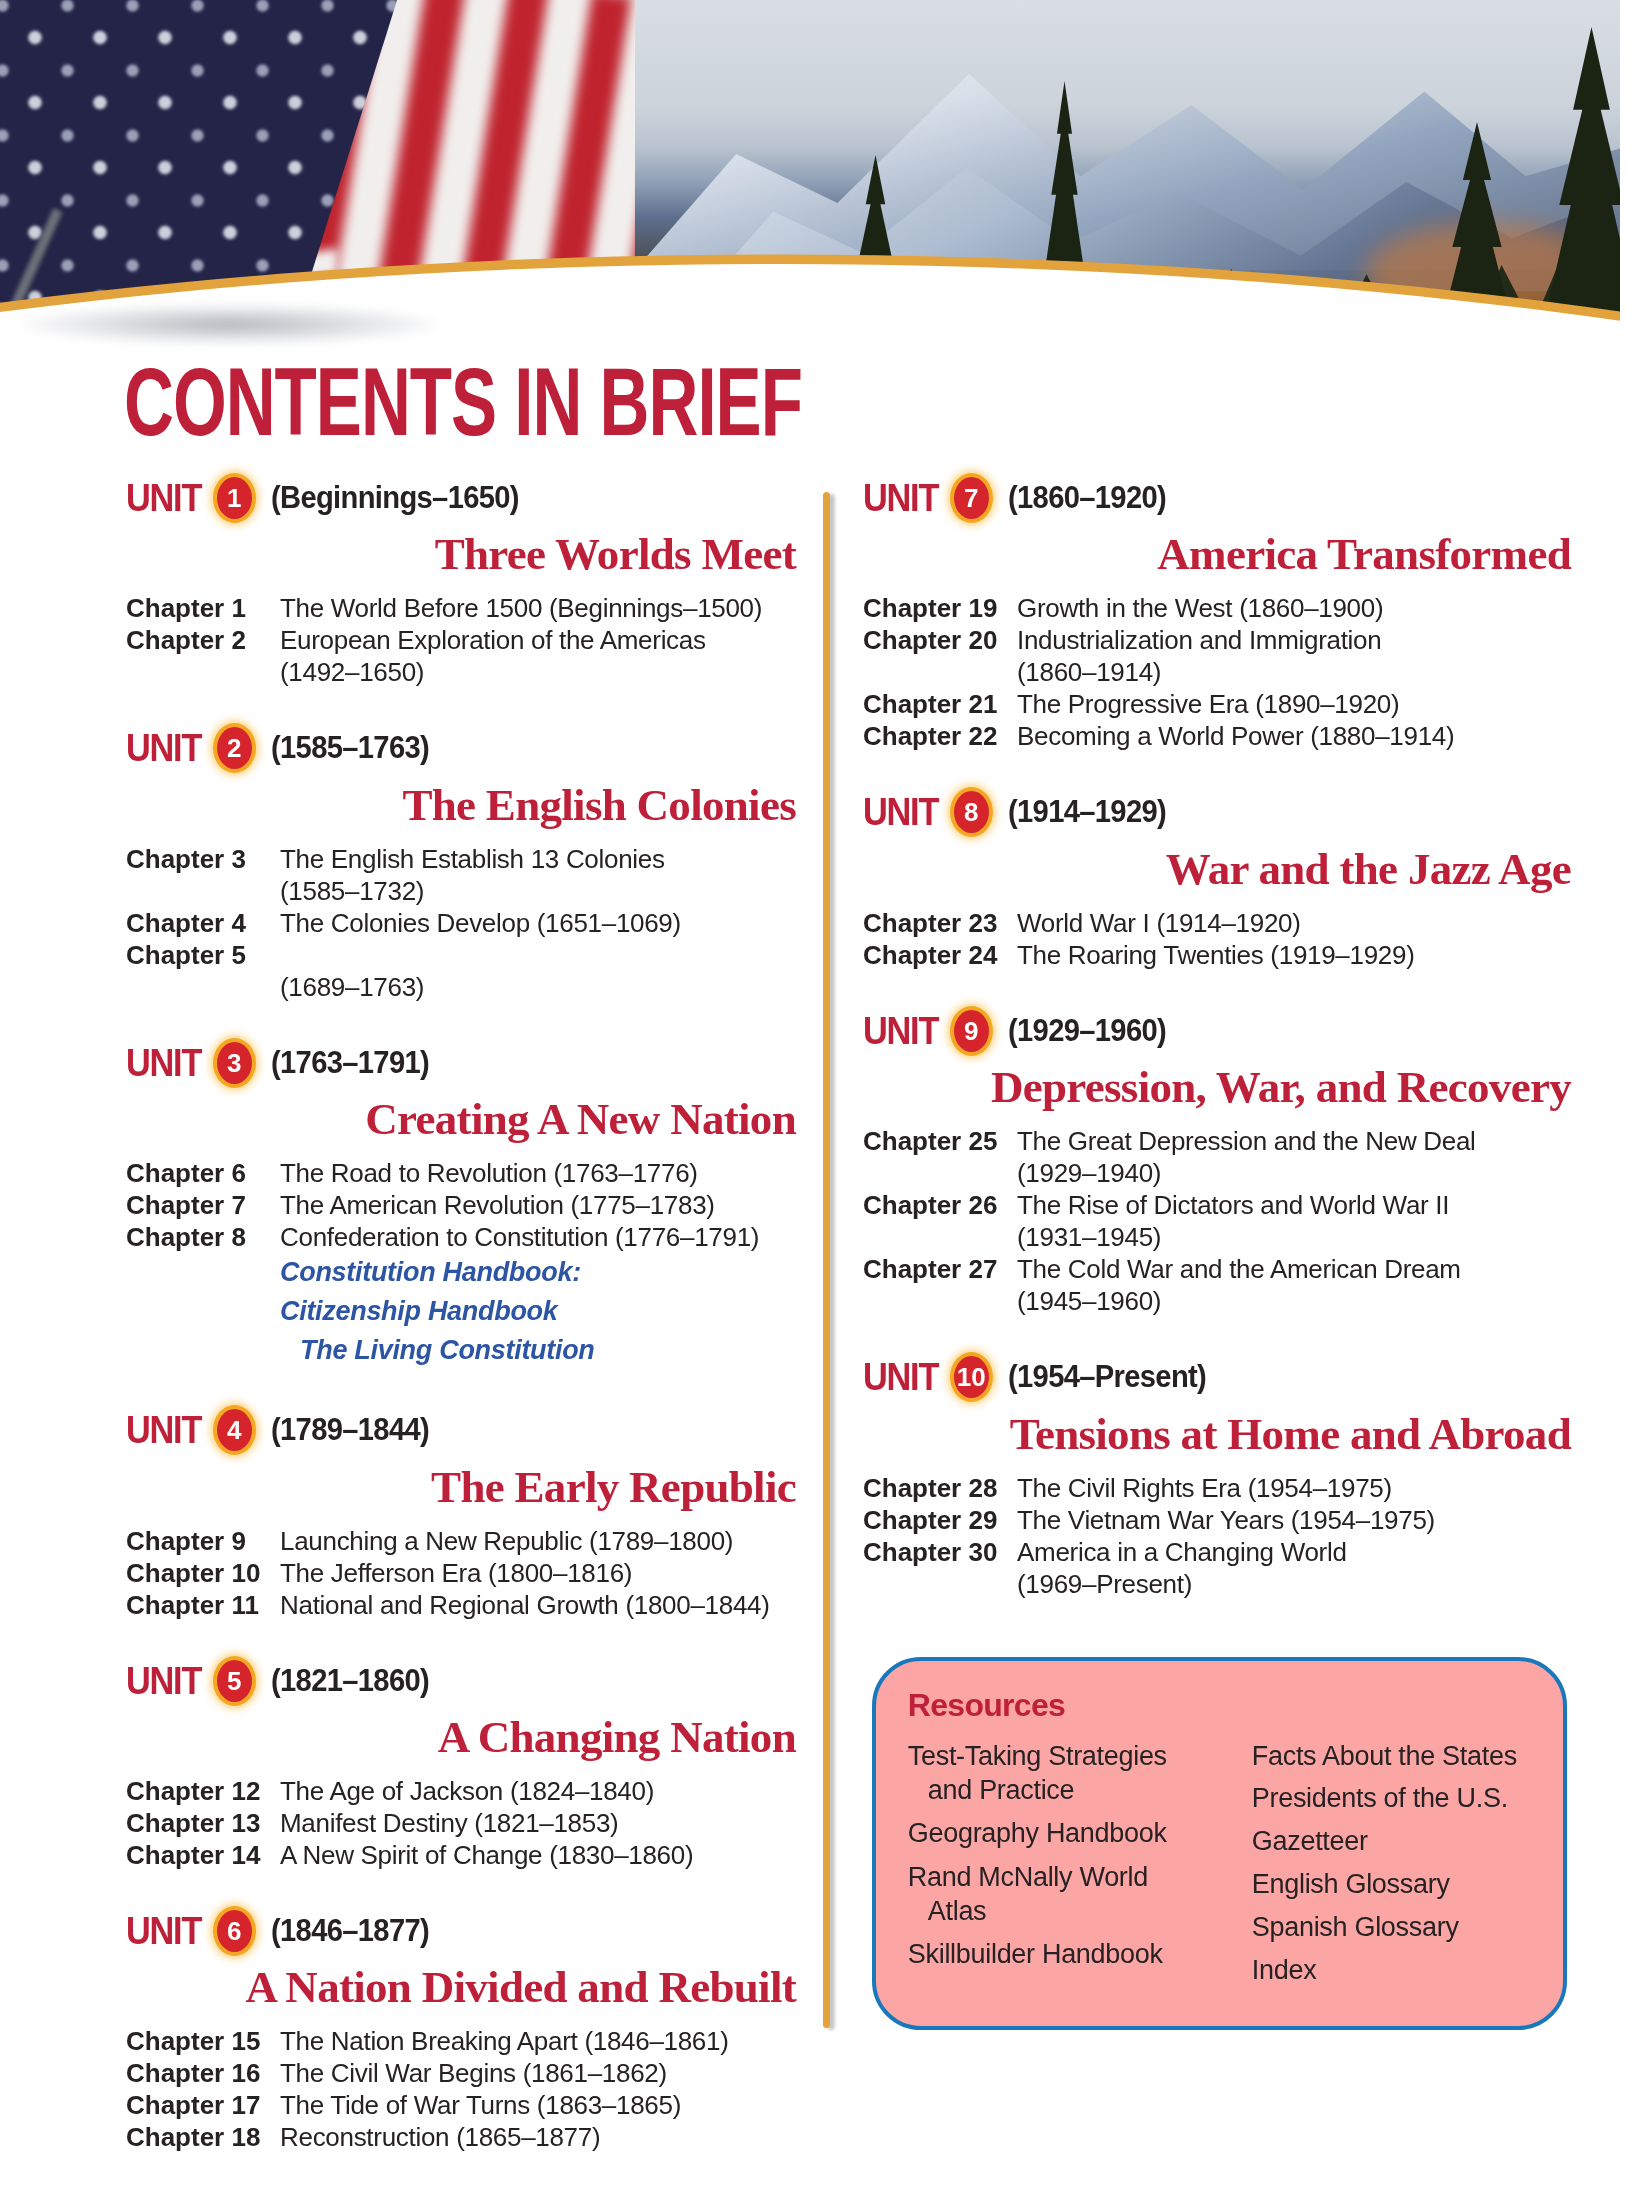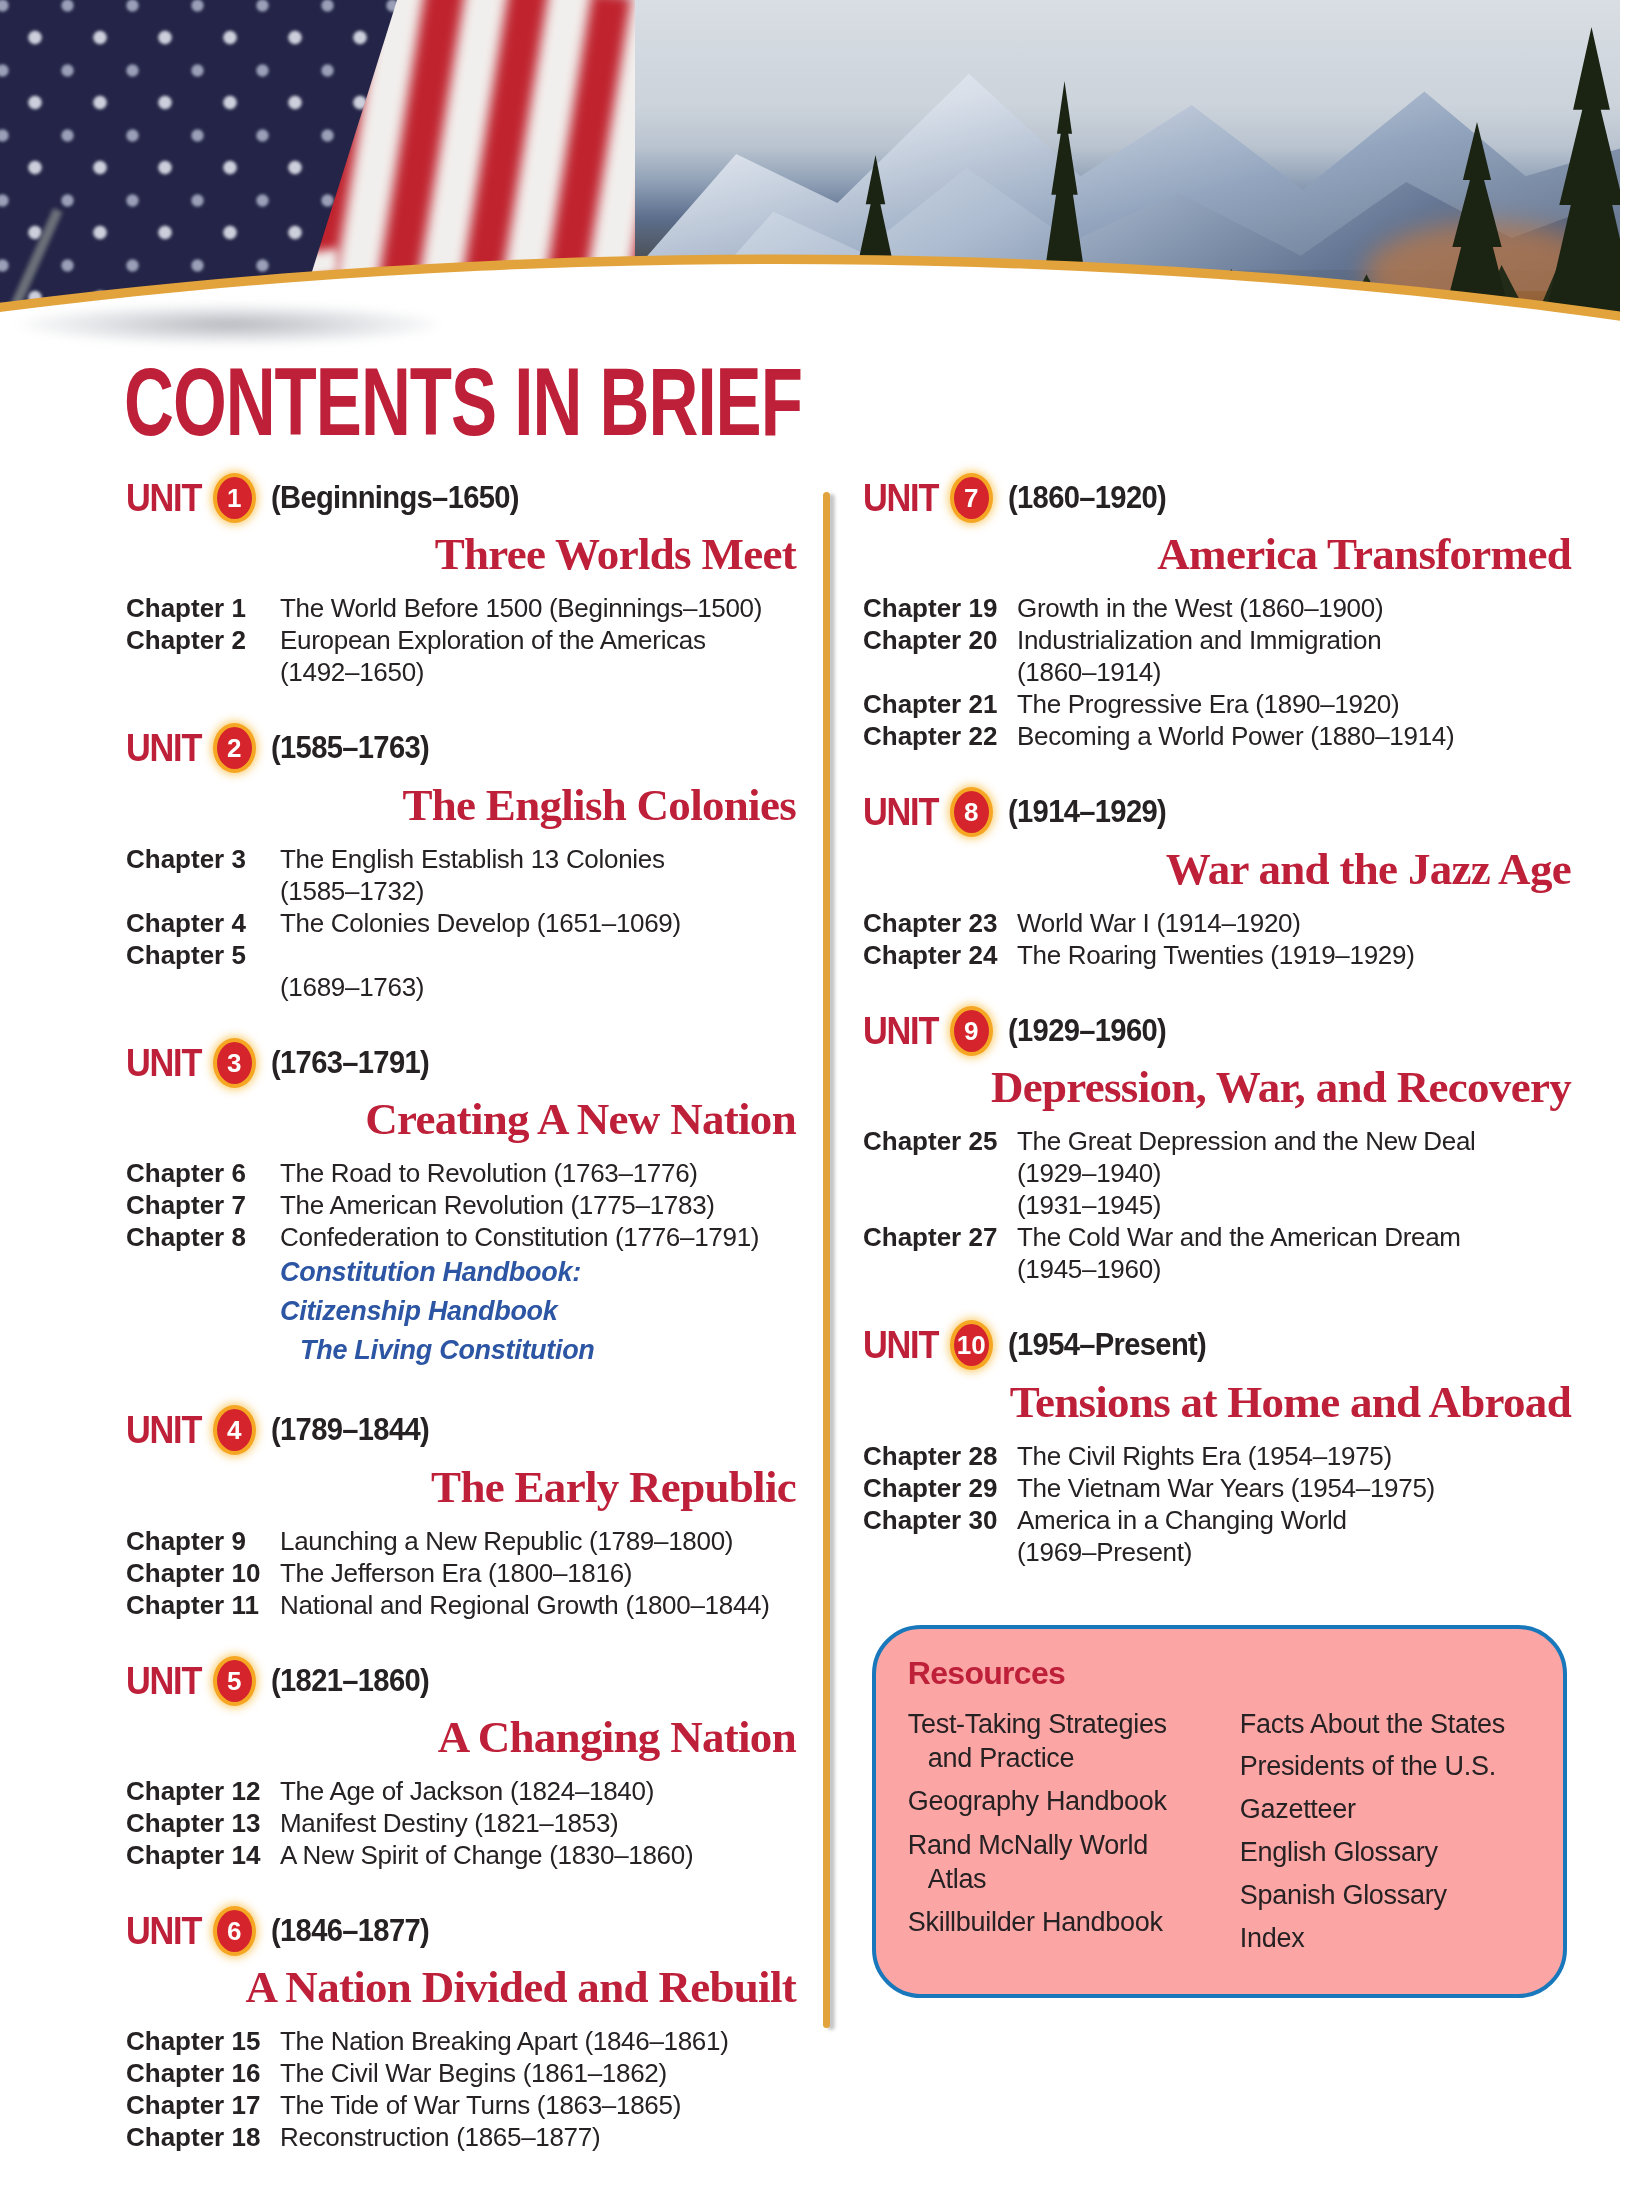--- a/index.html
+++ b/index.html
@@ -73,21 +73,21 @@
   .ch-label{flex:none;width:154px;font-weight:bold;}
   .ch-text{flex:1;letter-spacing:-0.3px;}
   .extra-row{display:flex;font-size:27px;line-height:39px;font-style:italic;}
   .extra-text{flex:1;font-weight:bold;color:#2c55a3;letter-spacing:-0.3px;}
   .extra-row.indent .extra-text{padding-left:20px;}
 
   
   .resources{margin:57px 0 0 8.8px;width:695px;box-sizing:border-box;border:4px solid #1878bb;
     border-radius:49px;padding:26px 28px 31px 32px;background:#fca5a5;}
   .resources-heading{margin:0 0 15px 0;font-size:32px;font-weight:bold;color:#be2039;letter-spacing:-0.7px;}
-  .resources-cols{display:grid;grid-template-columns:328px 1fr;column-gap:4px;}
+  .resources-cols{display:grid;grid-template-columns:328px 1fr;column-gap:16px;}
   .res-item{font-size:27px;line-height:34px;letter-spacing:-0.3px;margin-bottom:9.5px;}
   .res-line2{padding-left:20px;}
   .res-right .res-item{margin-bottom:8.8px;line-height:34px;}
 </style>
 </head>
 <body>
 
 <div class="page">
 
   <div class="banner">
@@ -340,20 +340,24 @@
         <span class="unit-dates">(1929–1960)</span>
       </div>
       <h2 class="unit-title">Depression, War, and Recovery</h2>
       <div class="ch-row">
         <span class="ch-label">Chapter 25</span>
         <span class="ch-text">The Great Depression and the New Deal</span>
       </div>
       <div class="ch-row">
         <span class="ch-label"></span>
         <span class="ch-text">(1929–1940)</span>
+      </div>
+      <div class="ch-row">
+        <span class="ch-label">Chapter 26</span>
+        <span class="ch-text">The Rise of Dictators and World War II</span>
       </div>
       <div class="ch-row">
         <span class="ch-label"></span>
         <span class="ch-text">(1931–1945)</span>
       </div>
       <div class="ch-row">
         <span class="ch-label">Chapter 27</span>
         <span class="ch-text">The Cold War and the American Dream</span>
       </div>
       <div class="ch-row">

